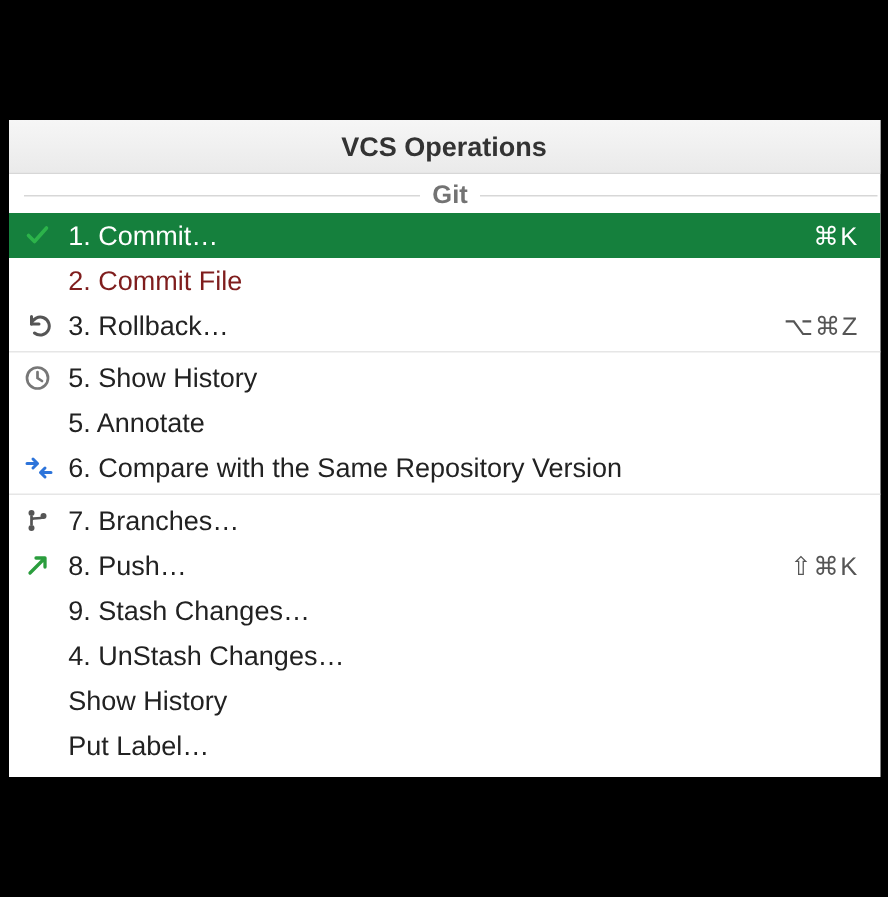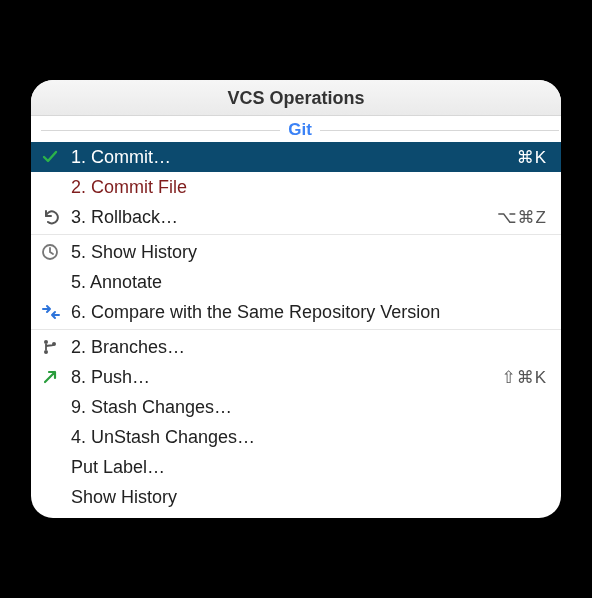--- a/index.html
+++ b/index.html
@@ -8,39 +8,39 @@
       width: 592px;
       height: 598px;
       display: flex;
       align-items: center;
       justify-content: center;
       font-family: -apple-system, "Helvetica Neue", Arial, sans-serif;
       font-size: 18px;
       color: #222;
     }
     .popup {
-      width: 530px;
+      width: 581px;
       background: #fff;
-      border-radius: 22px;
+      border-radius: 0;
       box-shadow: 0 10px 40px rgba(0,0,0,0.5), 0 0 0 1px rgba(0,0,0,0.1);
       overflow: hidden;
     }
     .titlebar {
       background: linear-gradient(#f6f6f6, #eaeaea);
       border-bottom: 1px solid #d7d7d7;
       text-align: center;
       padding: 8px 0 6px 0;
       font-weight: 600;
       font-size: 18px;
       color: #333;
     }
     .section-label {
       display: flex;
       align-items: center;
-      color: #3b82f6;
+      color: #737373;
       font-weight: 600;
       font-size: 17px;
       padding: 4px 2px 2px 10px;
       gap: 8px;
     }
     .section-label .line {
       flex: 1;
       height: 1px;
       background: #d7d7d7;
     }
@@ -50,21 +50,21 @@
       margin: 2px 0;
     }
     .menu-item {
       display: flex;
       align-items: center;
       padding: 4px 14px 4px 10px;
       height: 30px;
       cursor: default;
     }
     .menu-item.selected {
-      background: #0c4a6e;
+      background: #15803d;
       color: #fff;
     }
     .menu-item.disabled {
       color: #7f1d1d;
     }
     .icon-slot {
       width: 30px;
       display: flex;
       align-items: center;
       justify-content: flex-start;
@@ -152,21 +152,21 @@
 
   <div class="menu-item">
     <span class="icon-slot">
       <svg width="18" height="18" viewBox="0 0 18 18">
         <circle cx="5" cy="4" r="2" fill="#555"></circle>
         <circle cx="5" cy="14" r="2" fill="#555"></circle>
         <circle cx="13" cy="6" r="2" fill="#555"></circle>
         <path d="M5 6 L5 12 M5 9 C5 6 13 9 13 6" stroke="#555" stroke-width="1.8" fill="none"></path>
       </svg>
     </span>
-    <span class="label">2. Branches…</span>
+    <span class="label">7. Branches…</span>
   </div>
 
   <div class="menu-item">
     <span class="icon-slot">
       <svg width="18" height="18" viewBox="0 0 18 18">
           <path d="M4 14 L14 4 M14 4 L8 4 M14 4 L14 10" stroke="#2a9d3d" stroke-width="2.2" fill="none" stroke-linecap="round" stroke-linejoin="round"></path>
         </svg>
     </span>
     <span class="label">8. Push…</span>
     <span class="shortcut">⇧⌘K</span>
@@ -178,22 +178,22 @@
   </div>
 
   <div class="menu-item">
     <span class="icon-slot"></span>
     <span class="label">4. UnStash Changes…</span>
   </div>
 
 
   <div class="menu-item lh-indent">
     <span class="icon-slot"></span>
-    <span class="label">Put Label…</span>
+    <span class="label">Show History</span>
   </div>
 
   <div class="menu-item lh-indent">
     <span class="icon-slot"></span>
-    <span class="label">Show History</span>
+    <span class="label">Put Label…</span>
   </div>
 
   <div class="bottom-pad"></div>
 </div>
 
 </body></html>

